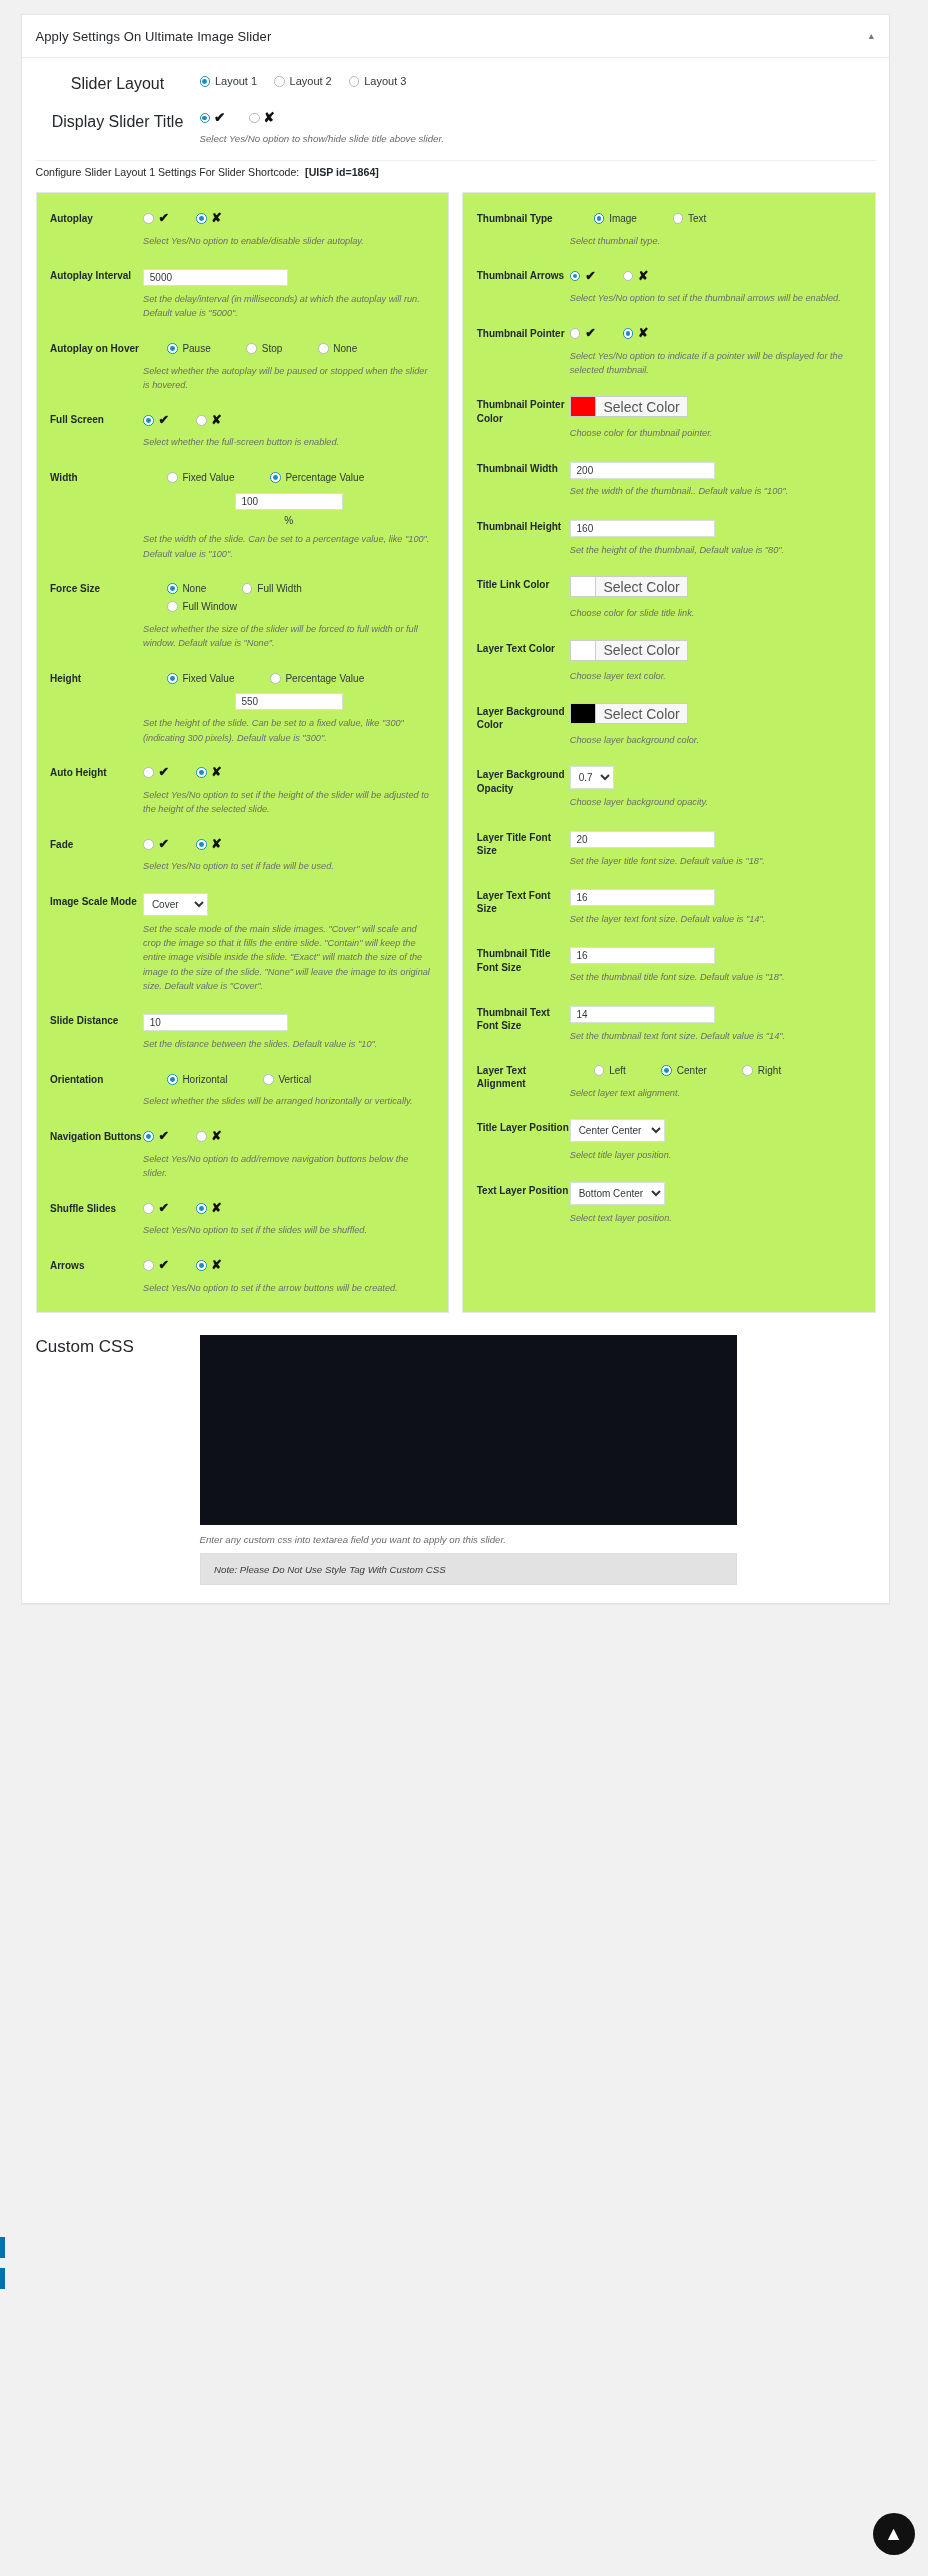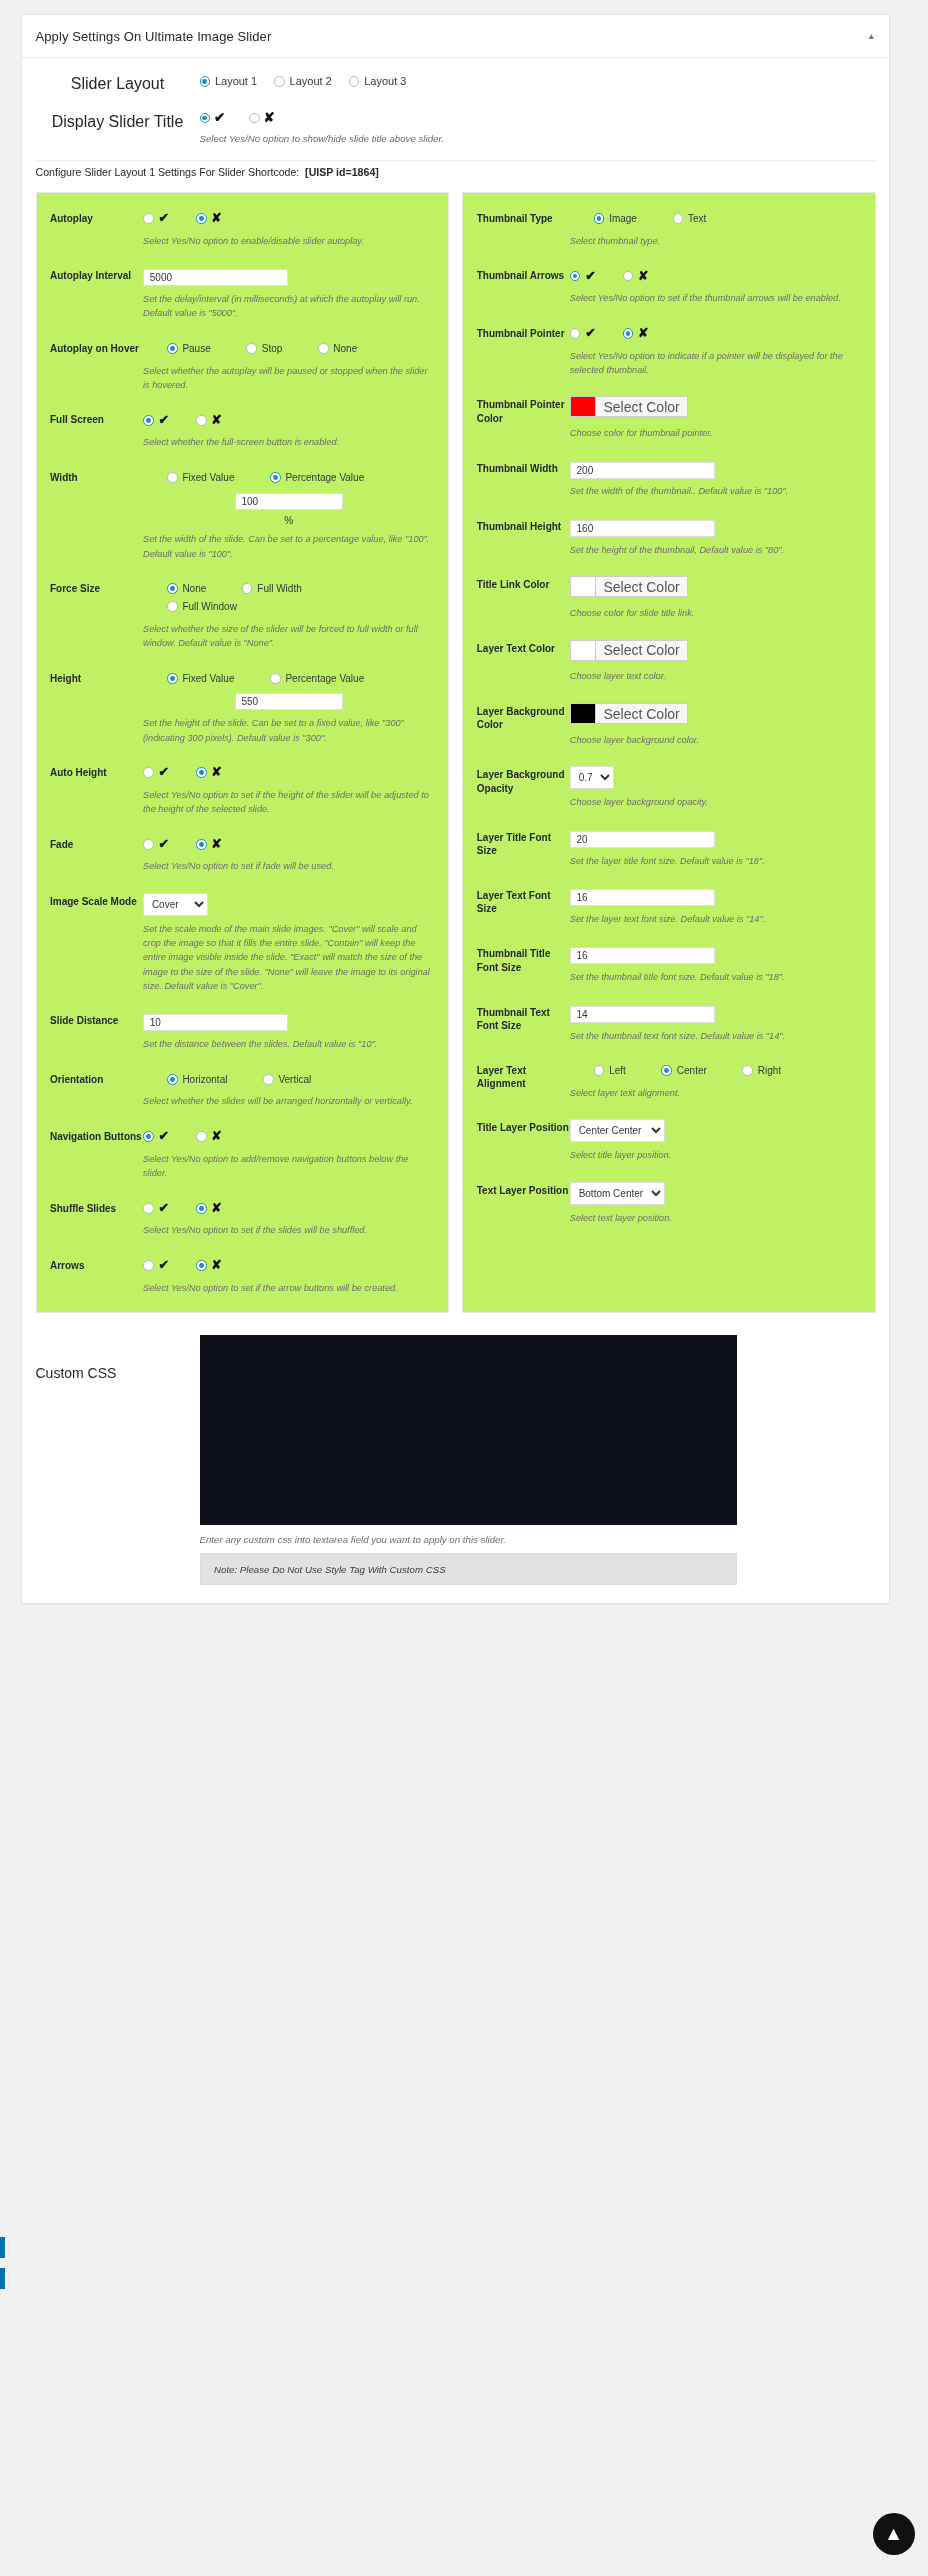--- a/index.html
+++ b/index.html
@@ -221,24 +221,23 @@
   .stacked-radios > .f-radio { margin-bottom: 2.9px; }
 
   
   .customcss {
     display: flex;
     margin-top: 17.4px;
     padding-top: 3.9px;
   }
   .cc-label {
     width: 164px; flex: 0 0 164px;
-    font-size: 14px;
+    font-size: 17px;
     color: #23282d;
     padding-top: 1.9px;
-    margin-top: 28px;
   }
   .cc-body { flex: 1; }
   .cc-editor {
     width: 100%;
     max-width: 537px;
     height: 190px;
     background: #0d1117;
     border: 1px solid #0d1117;
   }
   .cc-hint {

